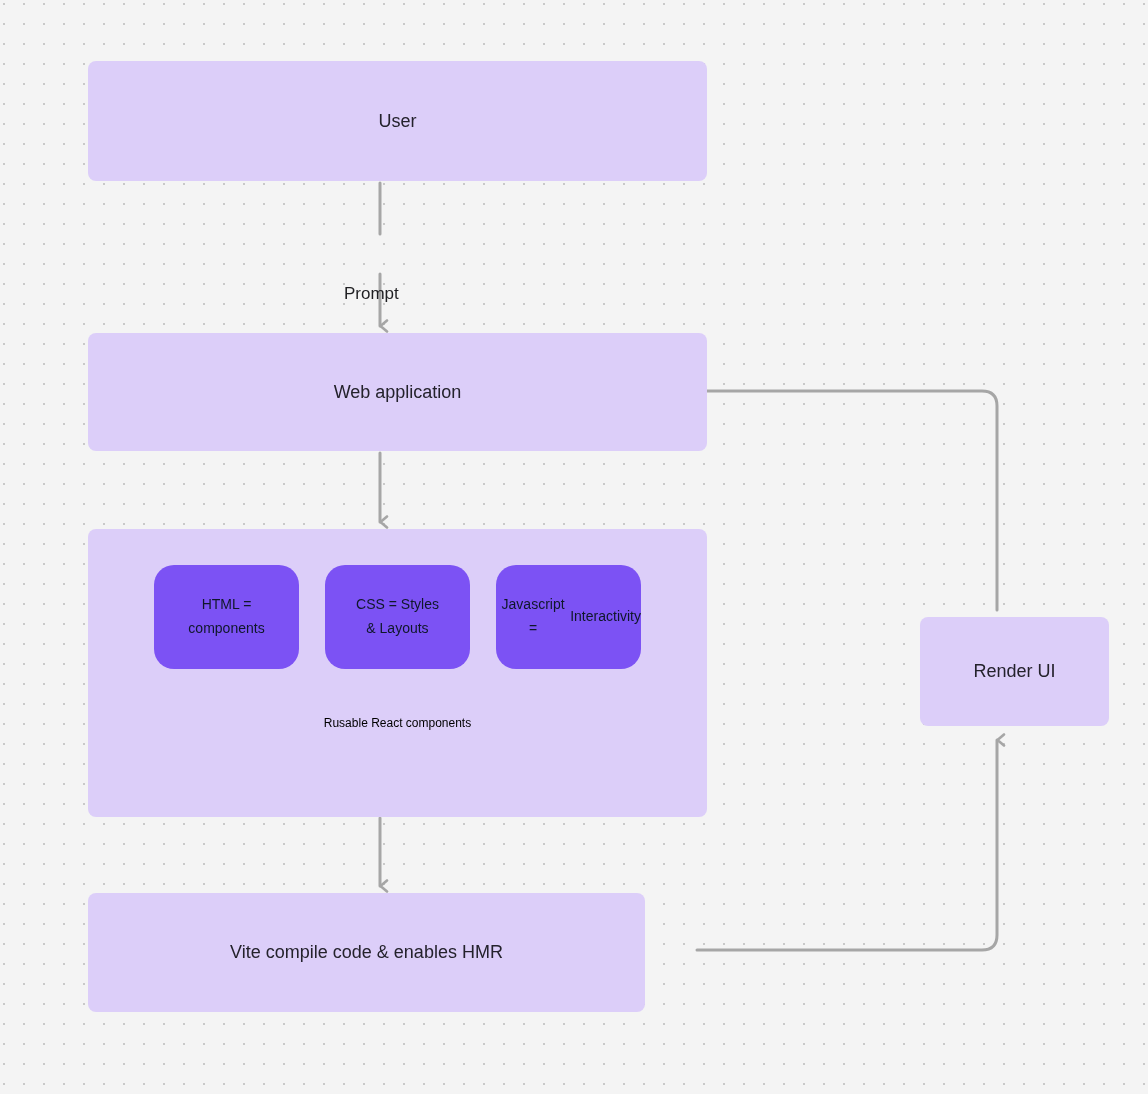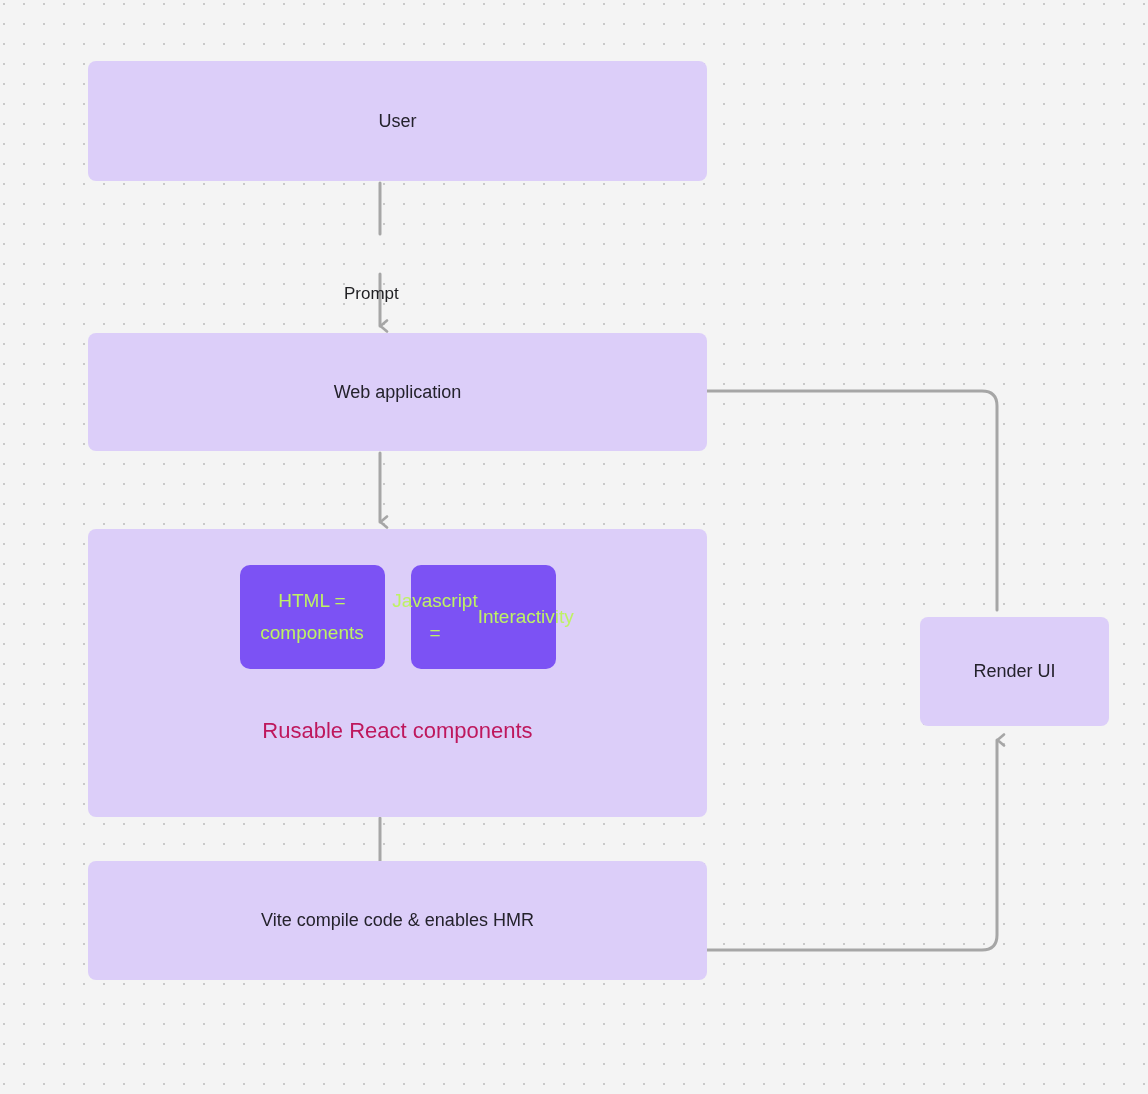--- a/index.html
+++ b/index.html
@@ -32,31 +32,31 @@
     margin-left: 17px;
   }
   .node-lavender {
     background: #dccef9;
     color: #24222c;
     font-size: 18px;
     line-height: 1.45;
   }
   .node-violet {
     background: #7c52f4;
-    color: #bef264;
-    font-size: 19px;
+    color: #0f172a;
+    font-size: 14px;
     line-height: 1.7;
-    border-radius: 10px;
+    border-radius: 20px;
   }
   
   #node-user      { left: 71px;  top: 61px;  width: 619px; height: 120px; }
   #node-web       { left: 71px;  top: 333px; width: 619px; height: 118px; }
   #node-components{ left: 71px;  top: 529px; width: 619px; height: 288px;
                     display: block; }
-  #node-vite      { left: 71px;  top: 861px; width: 619px; height: 119px; }
+  #node-vite      { left: 71px;  top: 893px; width: 557px; height: 119px; }
   #node-render    { left: 903px; top: 617px; width: 189px; height: 109px; }
 
   
   .chip-row {
     position: absolute;
     left: 0;
     top: 36px;
     width: 100%;
     display: flex;
     justify-content: center;
@@ -65,22 +65,22 @@
   .chip {
     width: 145px;
     height: 104px;
   }
   .chip-caption {
     position: absolute;
     left: 0;
     top: 186px;
     width: 100%;
     text-align: center;
-    font-size: 22px;
-    color: #be185d;
+    font-size: 12px;
+    color: #000000;
   }
 
   
   .edge-label {
     position: absolute;
     font-size: 17px;
     color: #1f1f22;
     background: transparent;
     white-space: nowrap;
     margin-top: 39px;
@@ -140,20 +140,24 @@
 
   <div class="node node-lavender" id="node-components">
 
     <div class="chip-row">
 
       <div class="node-violet chip" style="position:relative;display:flex;align-items:center;justify-content:center;flex-direction:column;">
         <span>HTML =</span>
         <span>components</span>
       </div>
 
+      <div class="node-violet chip" style="position:relative;display:flex;align-items:center;justify-content:center;flex-direction:column;">
+        <span>CSS = Styles</span>
+        <span>&amp; Layouts</span>
+      </div>
 
       <div class="node-violet chip" style="position:relative;display:flex;align-items:center;justify-content:center;flex-direction:row;">
         <span>Javascript =</span>
         <span>Interactivity</span>
       </div>
 
     </div>
 
     <div class="chip-caption">Rusable React components</div>
   </div>

